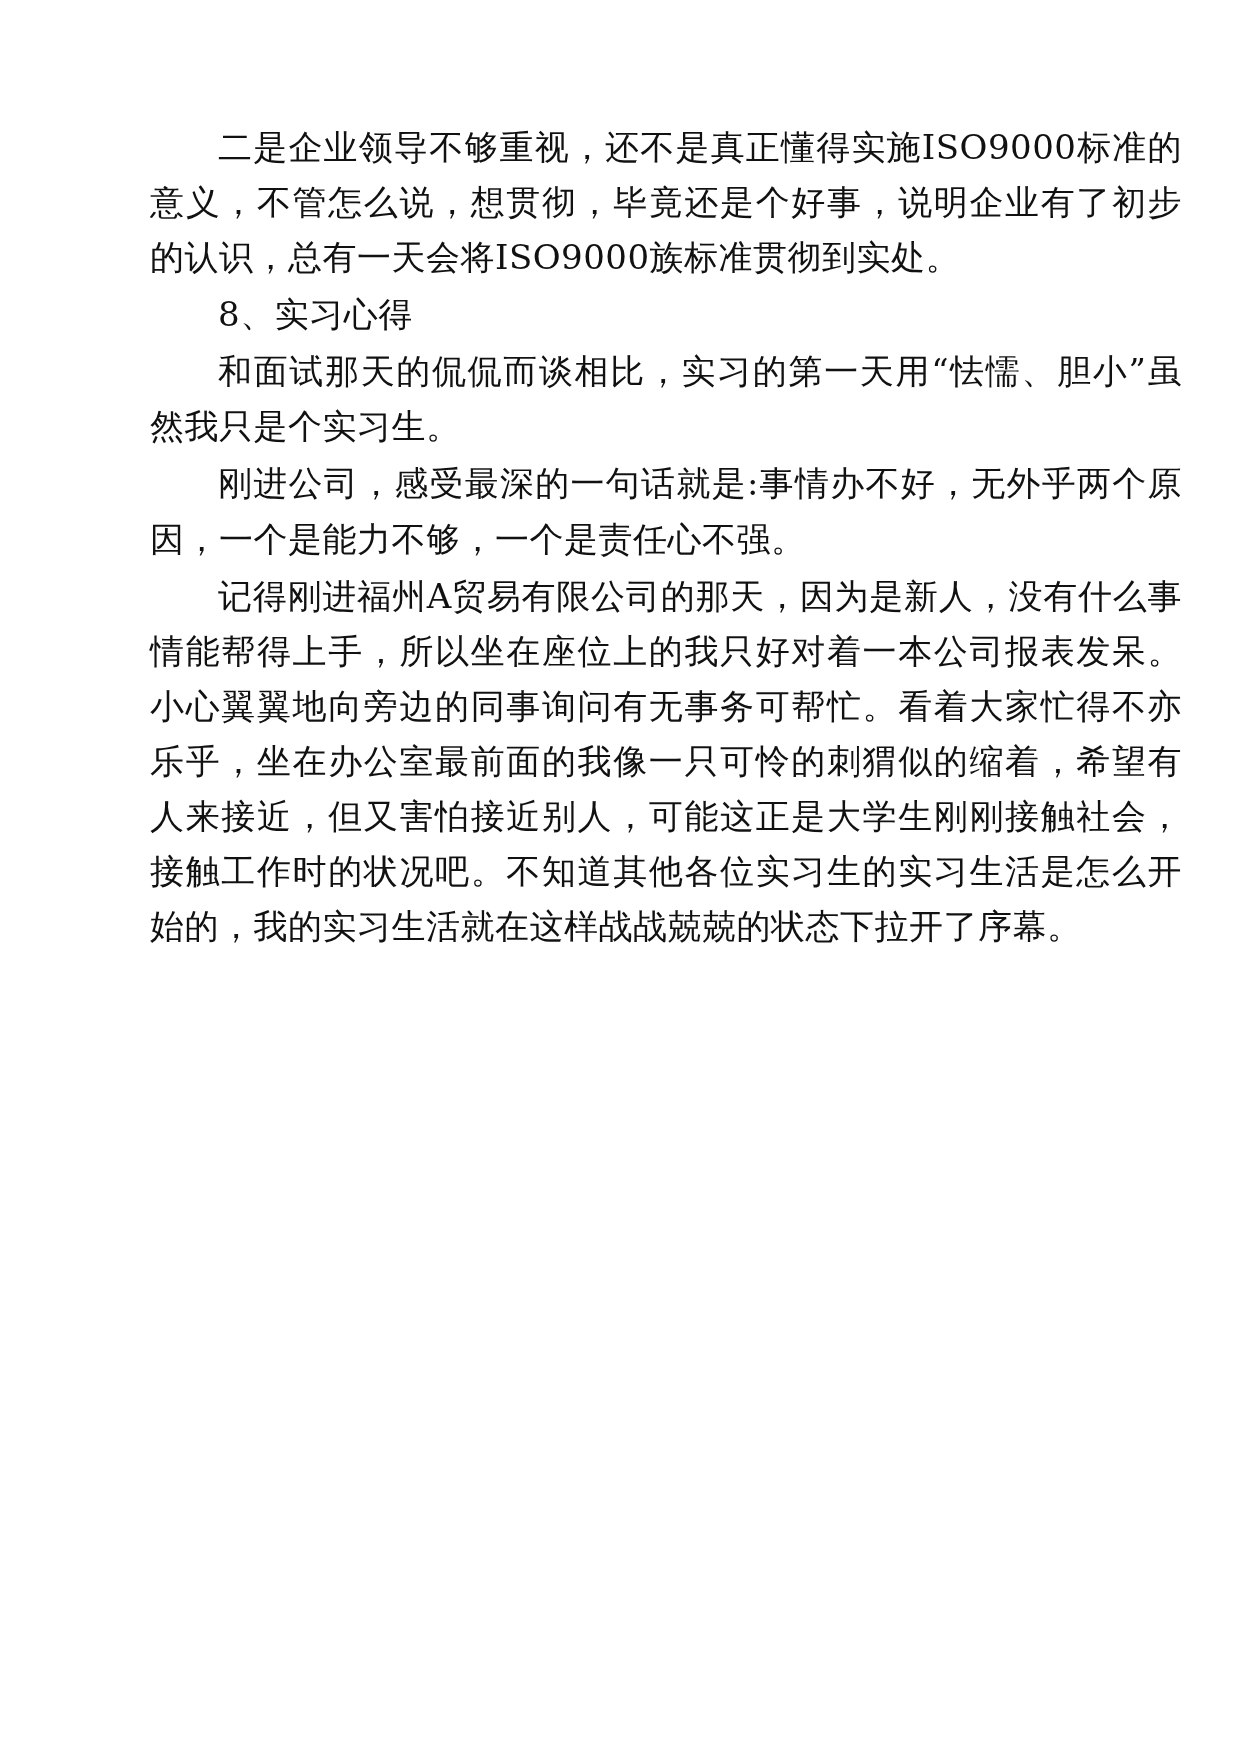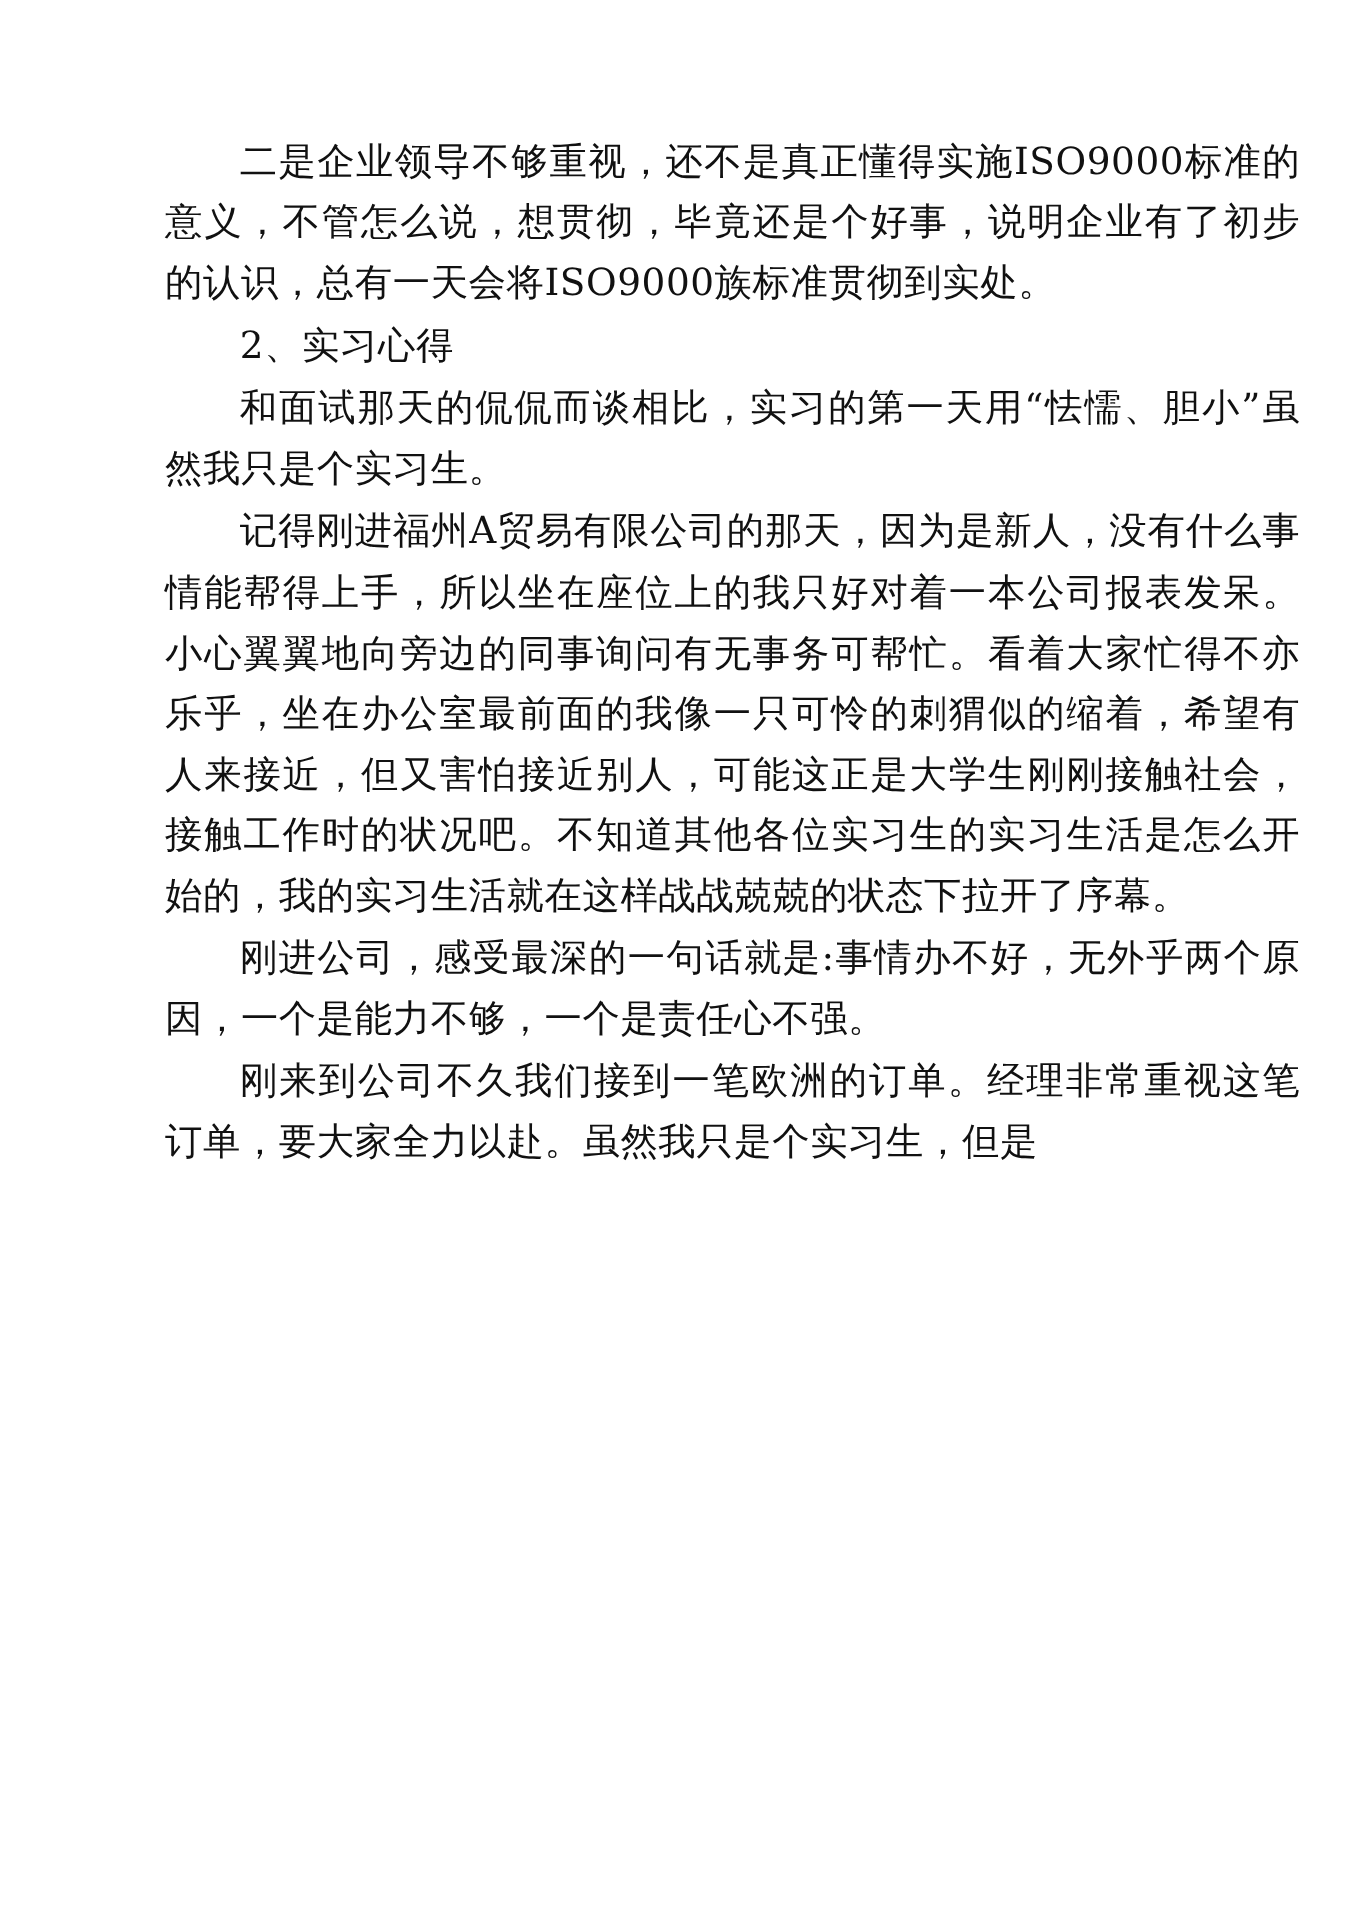--- a/index.html
+++ b/index.html
@@ -31,19 +31,18 @@
     white-space: normal;
     word-break: break-all;
   }
 </style>
 </head>
 <body>
 
 <div class="page">
   <div class="doc-body">
     <p class="para">二是企业领导不够重视，还不是真正懂得实施ISO9000标准的意义，不管怎么说，想贯彻，毕竟还是个好事，说明企业有了初步的认识，总有一天会将ISO9000族标准贯彻到实处。</p>
-    <p class="para">2、实习心得</p>
+    <p class="para">8、实习心得</p>
     <p class="para">和面试那天的侃侃而谈相比，实习的第一天用“怯懦、胆小”虽然我只是个实习生。</p>
+    <p class="para">刚进公司，感受最深的一句话就是:事情办不好，无外乎两个原因，一个是能力不够，一个是责任心不强。</p>
     <p class="para">记得刚进福州A贸易有限公司的那天，因为是新人，没有什么事情能帮得上手，所以坐在座位上的我只好对着一本公司报表发呆。小心翼翼地向旁边的同事询问有无事务可帮忙。看着大家忙得不亦乐乎，坐在办公室最前面的我像一只可怜的刺猬似的缩着，希望有人来接近，但又害怕接近别人，可能这正是大学生刚刚接触社会，接触工作时的状况吧。不知道其他各位实习生的实习生活是怎么开始的，我的实习生活就在这样战战兢兢的状态下拉开了序幕。</p>
-    <p class="para">刚进公司，感受最深的一句话就是:事情办不好，无外乎两个原因，一个是能力不够，一个是责任心不强。</p>
-    <p class="para">刚来到公司不久我们接到一笔欧洲的订单。经理非常重视这笔订单，要大家全力以赴。虽然我只是个实习生，但是</p>
   </div>
 </div>
 
 </body></html>

